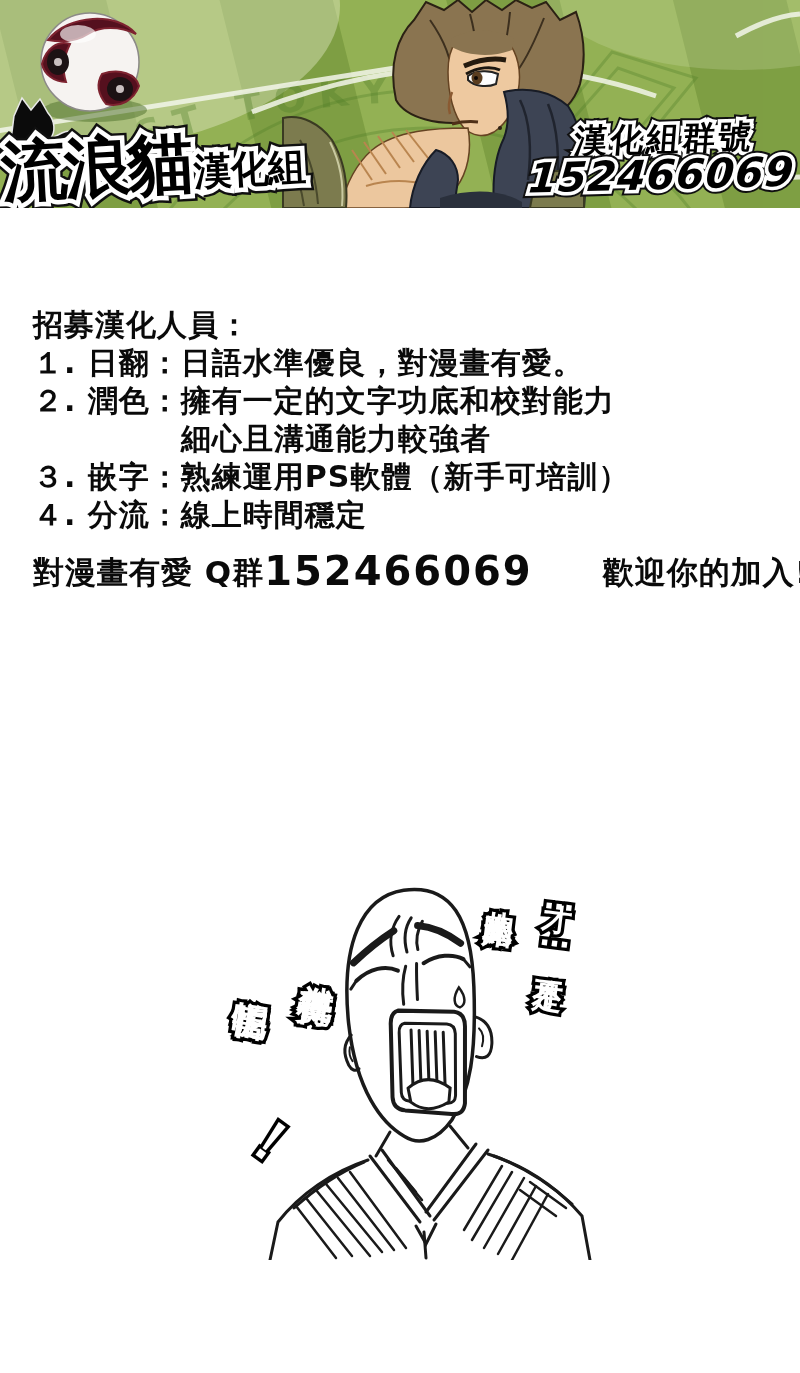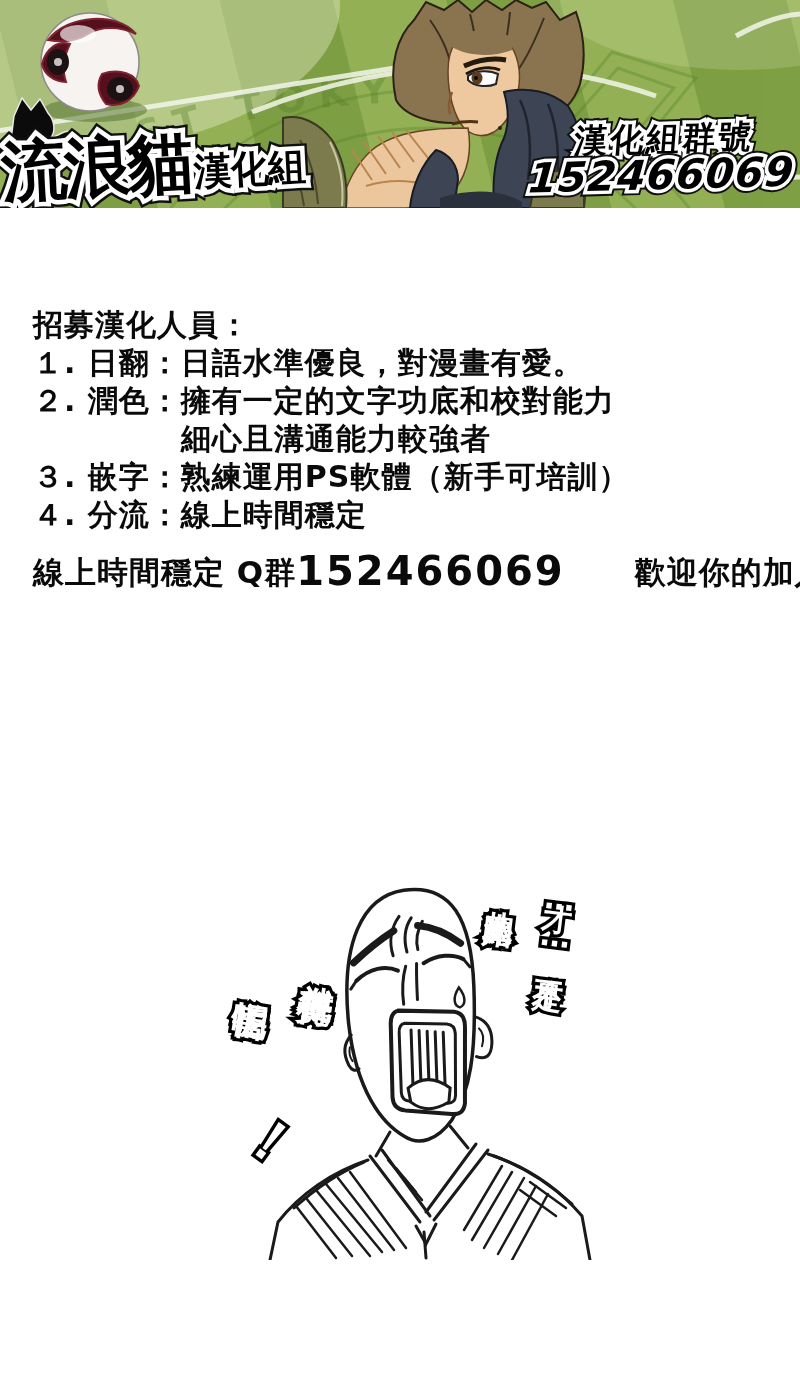--- a/index.html
+++ b/index.html
@@ -183,21 +183,21 @@
   </div>
 
   <div class="recruit">
     <div>招募漢化人員：</div>
     <div>１. 日翻：日語水準優良，對漫畫有愛。</div>
     <div>２. 潤色：擁有一定的文字功底和校對能力</div>
     <div class="indent">細心且溝通能力較強者</div>
     <div>３. 嵌字：熟練運用PS軟體（新手可培訓）</div>
     <div>４. 分流：線上時間穩定</div>
     <div class="contact">
-      <span>線上時間穩定 Q群</span><span class="num">152466069</span><span class="suffix">歡迎你的加入!!</span>
+      <span>對漫畫有愛 Q群</span><span class="num">152466069</span><span class="suffix">歡迎你的加入!!</span>
     </div>
   </div>
 
   <div class="art">
     <svg width="380" height="400" viewBox="0 0 380 400">
       <g stroke="#1a1a1a" stroke-linecap="round" fill="none">
 
         <g transform="rotate(-3 190 150)">
           <path d="M128,160 C124,80 148,34 190,30 C238,26 256,62 255,130 C254,196 246,234 226,262 C210,282 192,286 178,276 C156,262 132,228 128,160 Z" fill="#ffffff" stroke-width="3.5"></path>
 

